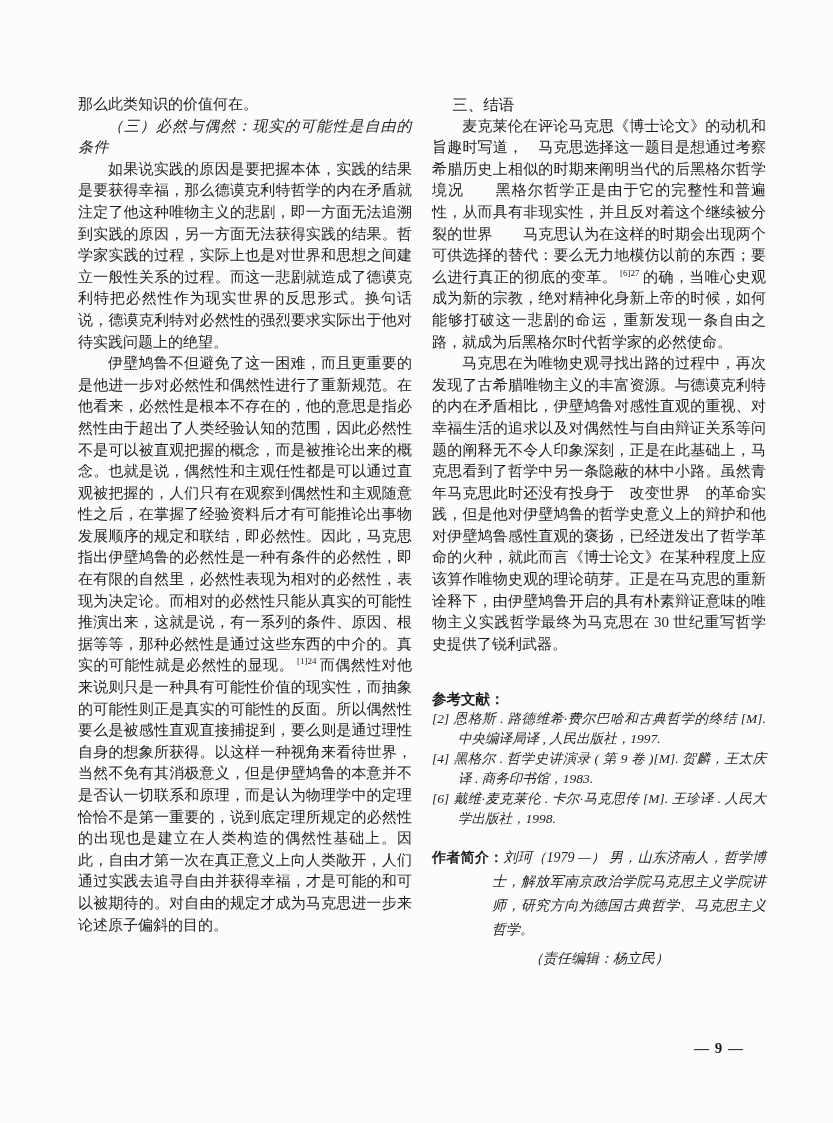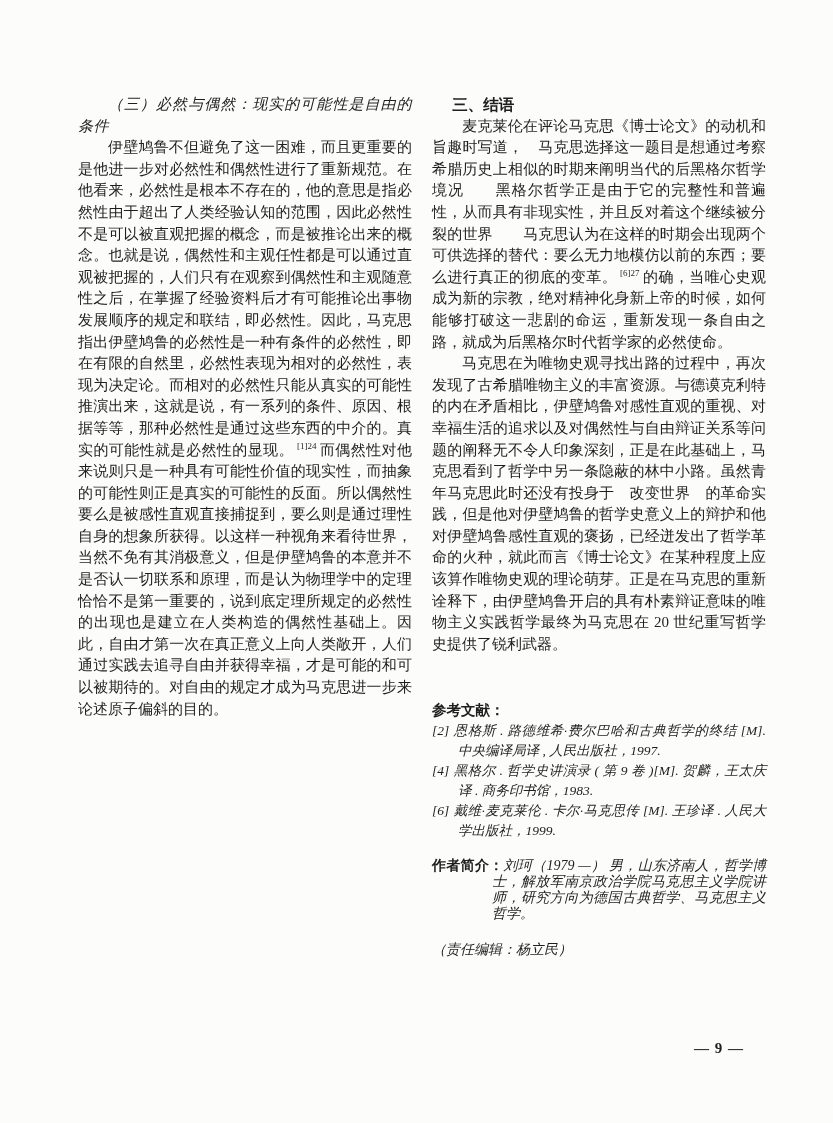--- a/index.html
+++ b/index.html
@@ -24,97 +24,99 @@
   .col p { margin: 0; text-indent: 2em; }
   .col p.noindent { text-indent: 0; }
   .subheading {
     font-style: italic;
     letter-spacing: 0.5px;
   }
   .section-heading {
     margin: 0;
     font-family: "Liberation Sans", "DejaVu Sans", sans-serif;
     font-size: 15.5px;
-    font-weight: bold;
+    font-weight: normal;
     line-height: 21.6px;
     text-indent: 1.3em;
   }
   sup.cite {
     font-size: 9px;
     line-height: 0;
     vertical-align: super;
     margin: 0 3px;
     font-style: normal;
   }
   .refs-heading {
-    margin-top: 46px;
-    font-family: Liberation Mono, monospace;
+    margin-top: 34px;
+    font-family: Liberation Sans, sans-serif;
     font-weight: bold;
     font-size: 14.5px;
     line-height: 20px;
   }
   .ref-item {
     font-size: 13.5px;
     line-height: 20px;
     font-style: italic;
     padding-left: 26px;
     text-indent: -26px;
     text-align: justify;
   }
   .ref-label { font-style: italic; margin-right: 4px; }
   .author-block {
     margin-top: 16px;
     font-size: 14px;
-    line-height: 16px;
+    line-height: 24px;
     padding-left: 60px;
     text-indent: -60px;
     text-align: justify;
   }
   .author-label {
     font-family: "Liberation Sans", "DejaVu Sans", sans-serif;
     font-weight: bold;
     font-style: normal;
   }
   .author-bio-text { font-style: italic; }
   .editor-note {
-    margin-top: 18px;
+    margin-top: 7px;
     font-size: 14px;
     line-height: 20px;
     font-style: italic;
-    text-align: left;
+    text-align: center;
   }
   .page-number {
     position: absolute;
     left: 694px; top: 1040px;
     font-size: 15px;
     font-weight: bold;
     letter-spacing: 1px;
   }
 </style>
 </head>
 <body>
 
 <div class="page">
   <div class="columns">
 
     <div class="col">
+      <p class="noindent">那么此类知识的价值何在。</p>
       <p class="subheading">（三）必然与偶然：现实的可能性是自由的条件</p>
+      <p>如果说实践的原因是要把握本体，实践的结果是要获得幸福，那么德谟克利特哲学的内在矛盾就注定了他这种唯物主义的悲剧，即一方面无法追溯到实践的原因，另一方面无法获得实践的结果。哲学家实践的过程，实际上也是对世界和思想之间建立一般性关系的过程。而这一悲剧就造成了德谟克利特把必然性作为现实世界的反思形式。换句话说，德谟克利特对必然性的强烈要求实际出于他对待实践问题上的绝望。</p>
       <p><span>伊壁鸠鲁不但避免了这一困难，而且更重要的是他进一步对必然性和偶然性进行了重新规范。在他看来，必然性是根本不存在的，他的意思是指必然性由于超出了人类经验认知的范围，因此必然性不是可以被直观把握的概念，而是被推论出来的概念。也就是说，偶然性和主观任性都是可以通过直观被把握的，人们只有在观察到偶然性和主观随意性之后，在掌握了经验资料后才有可能推论出事物发展顺序的规定和联结，即必然性。因此，马克思指出伊壁鸠鲁的必然性是一种有条件的必然性，即　在有限的自然里，必然性表现为相对的必然性，表现为决定论。而相对的必然性只能从真实的可能性推演出来，这就是说，有一系列的条件、原因、根据等等，那种必然性是通过这些东西的中介的。真实的可能性就是必然性的显现。</span><sup class="cite">[1]24</sup><span>而偶然性对他来说则只是一种具有可能性价值的现实性，而抽象的可能性则正是真实的可能性的反面。所以偶然性要么是被感性直观直接捕捉到，要么则是通过理性自身的想象所获得。以这样一种视角来看待世界，当然不免有其消极意义，但是伊壁鸠鲁的本意并不是否认一切联系和原理，而是认为物理学中的定理恰恰不是第一重要的，说到底定理所规定的必然性的出现也是建立在人类构造的偶然性基础上。因此，自由才第一次在真正意义上向人类敞开，人们通过实践去追寻自由并获得幸福，才是可能的和可以被期待的。对自由的规定才成为马克思进一步来论述原子偏斜的目的。</span></p>
     </div>
 
     <div class="col">
       <h3 class="section-heading">三、结语</h3>
       <p><span>麦克莱伦在评论马克思《博士论文》的动机和旨趣时写道，　马克思选择这一题目是想通过考察希腊历史上相似的时期来阐明当代的后黑格尔哲学境况　　黑格尔哲学正是由于它的完整性和普遍性，从而具有非现实性，并且反对着这个继续被分裂的世界　　马克思认为在这样的时期会出现两个可供选择的替代：要么无力地模仿以前的东西；要么进行真正的彻底的变革。</span><sup class="cite">[6]27</sup><span>的确，当唯心史观成为新的宗教，绝对精神化身新上帝的时候，如何能够打破这一悲剧的命运，重新发现一条自由之路，就成为后黑格尔时代哲学家的必然使命。</span></p>
-      <p>马克思在为唯物史观寻找出路的过程中，再次发现了古希腊唯物主义的丰富资源。与德谟克利特的内在矛盾相比，伊壁鸠鲁对感性直观的重视、对幸福生活的追求以及对偶然性与自由辩证关系等问题的阐释无不令人印象深刻，正是在此基础上，马克思看到了哲学中另一条隐蔽的林中小路。虽然青年马克思此时还没有投身于　改变世界　的革命实践，但是他对伊壁鸠鲁的哲学史意义上的辩护和他对伊壁鸠鲁感性直观的褒扬，已经迸发出了哲学革命的火种，就此而言《博士论文》在某种程度上应该算作唯物史观的理论萌芽。正是在马克思的重新诠释下，由伊壁鸠鲁开启的具有朴素辩证意味的唯物主义实践哲学最终为马克思在 20 世纪重写哲学史提供了锐利武器。</p>
+      <p>马克思在为唯物史观寻找出路的过程中，再次发现了古希腊唯物主义的丰富资源。与德谟克利特的内在矛盾相比，伊壁鸠鲁对感性直观的重视、对幸福生活的追求以及对偶然性与自由辩证关系等问题的阐释无不令人印象深刻，正是在此基础上，马克思看到了哲学中另一条隐蔽的林中小路。虽然青年马克思此时还没有投身于　改变世界　的革命实践，但是他对伊壁鸠鲁的哲学史意义上的辩护和他对伊壁鸠鲁感性直观的褒扬，已经迸发出了哲学革命的火种，就此而言《博士论文》在某种程度上应该算作唯物史观的理论萌芽。正是在马克思的重新诠释下，由伊壁鸠鲁开启的具有朴素辩证意味的唯物主义实践哲学最终为马克思在 30 世纪重写哲学史提供了锐利武器。</p>
 
       <div class="refs-heading">参考文献：</div>
 
       <div class="ref-item"><span class="ref-label">[2]</span><span>恩格斯 . 路德维希·费尔巴哈和古典哲学的终结 [M]. 中央编译局译 , 人民出版社，1997.</span></div>
       <div class="ref-item"><span class="ref-label">[4]</span><span>黑格尔 . 哲学史讲演录 ( 第 9 卷 )[M]. 贺麟，王太庆译 . 商务印书馆，1983.</span></div>
-      <div class="ref-item"><span class="ref-label">[6]</span><span>戴维·麦克莱伦 . 卡尔·马克思传 [M]. 王珍译 . 人民大学出版社，1999.</span></div>
+      <div class="ref-item"><span class="ref-label">[6]</span><span>戴维·麦克莱伦 . 卡尔·马克思传 [M]. 王珍译 . 人民大学出版社，1998.</span></div>
 
       <div class="author-block"><span class="author-label">作者简介：</span><span class="author-bio-text">刘珂（1979 —） 男，山东济南人，哲学博士，解放军南京政治学院马克思主义学院讲师，研究方向为德国古典哲学、马克思主义哲学。</span></div>
 
       <div class="editor-note">（责任编辑：杨立民）</div>
     </div>
 
   </div>
 
   <div class="page-number">— 9 —</div>
 </div>

